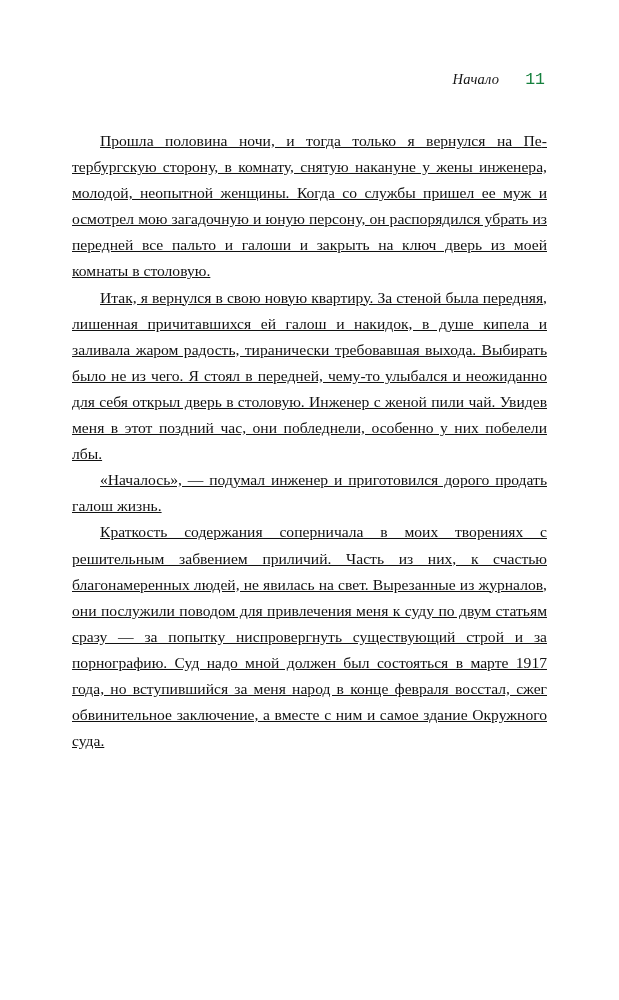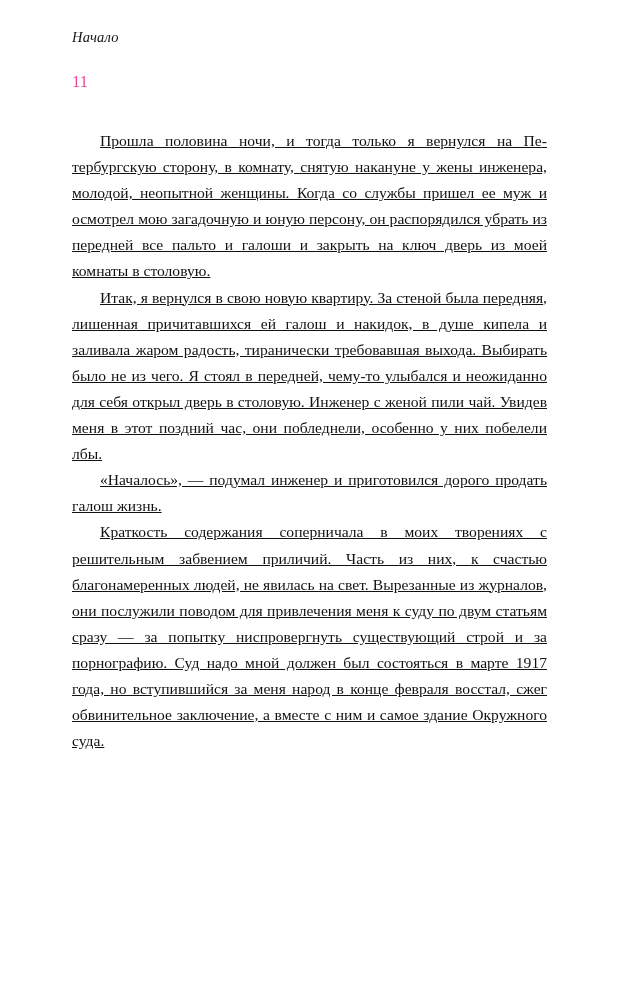--- a/index.html
+++ b/index.html
@@ -24,31 +24,31 @@
     padding: 70px 72px 60px 72px;
   }
   .running-head {
     display: flex;
     justify-content: flex-end;
     align-items: baseline;
     gap: 26px;
     height: 22px;
     margin-bottom: 36px;
     padding-right: 2px;
-    flex-direction: column;
   }
   .running-head .chapter-title {
     font-style: italic;
     font-size: 14.5px;
     letter-spacing: 0.2px;
     color: #151515;
   }
   .running-head .folio {
     font-size: 16.5px;
-    color: #ec4899;
+    color: #15803d;
+    font-family: Liberation Mono, monospace;
   }
   .body-text {
     font-size: 15.6px;
     line-height: 26.1px;
     text-align: justify;
     text-justify: inter-word;
     color: #121212;
     hyphens: manual;
     text-decoration: underline;
   }

